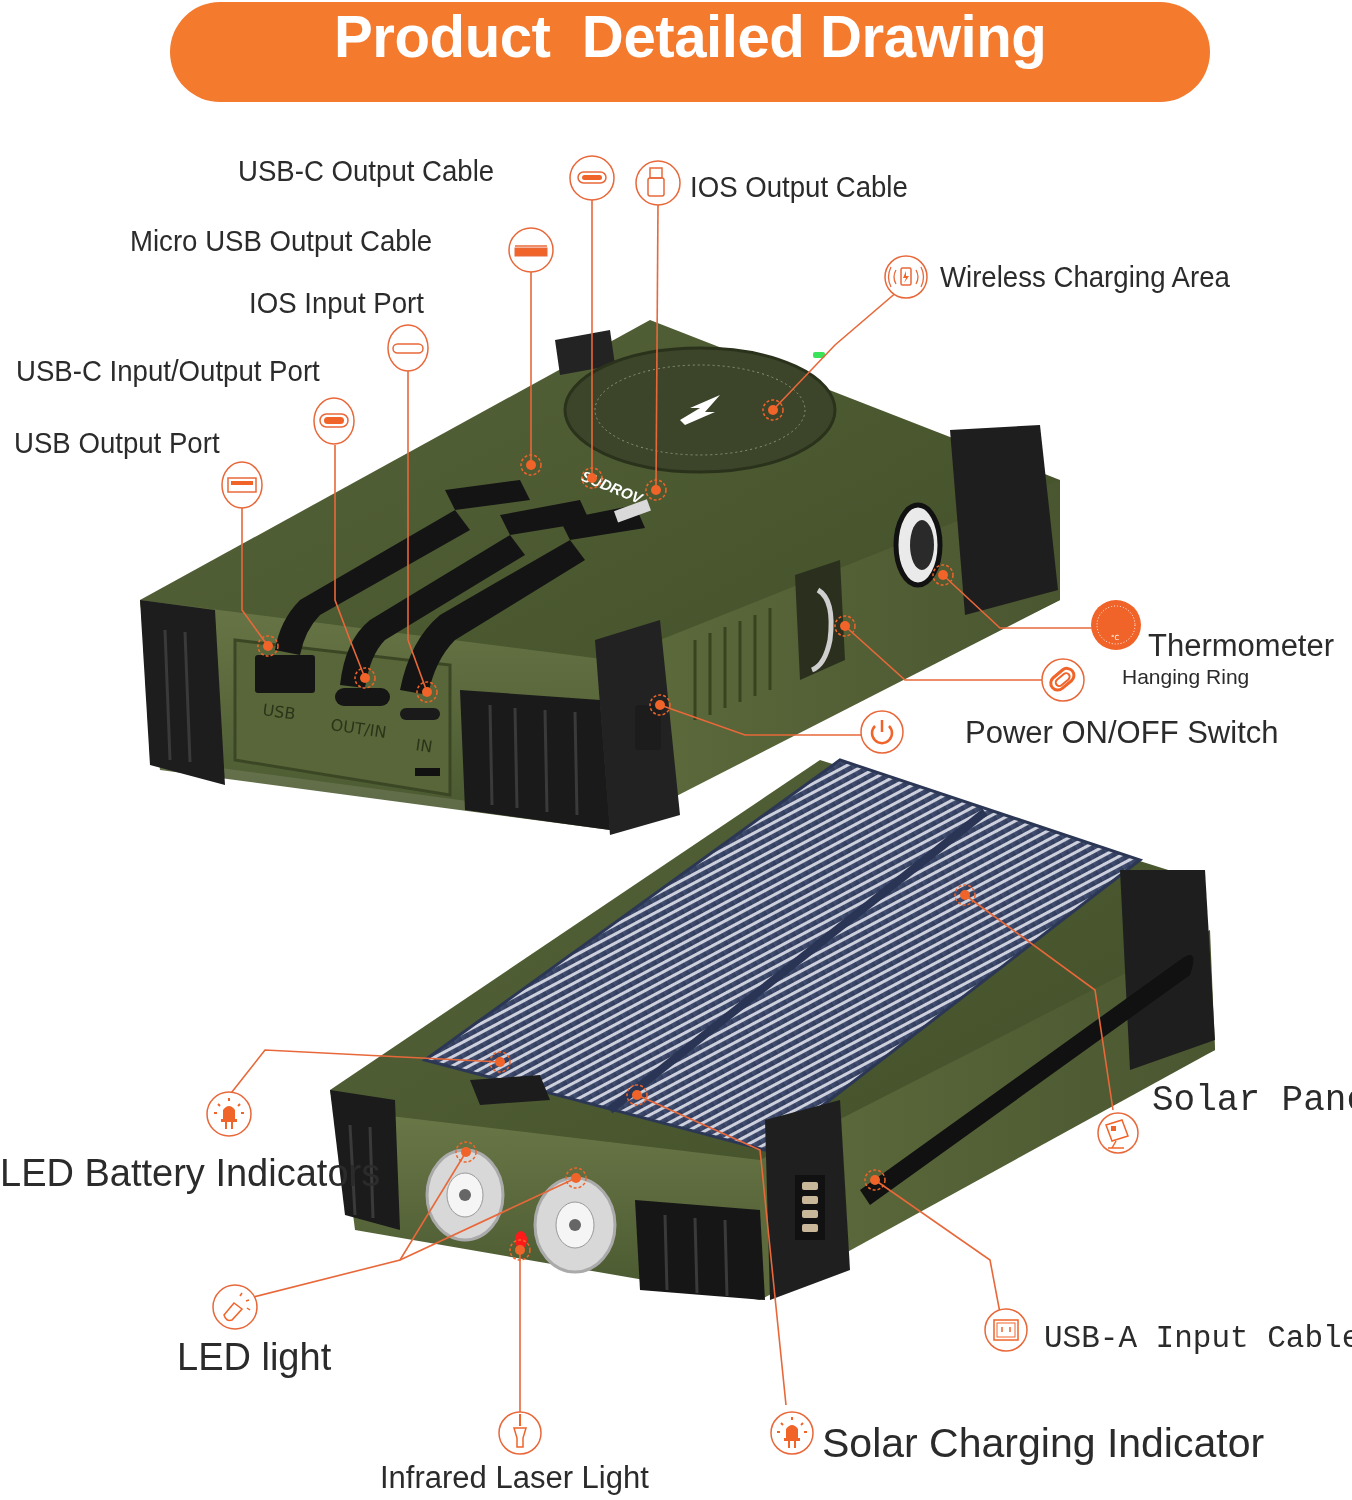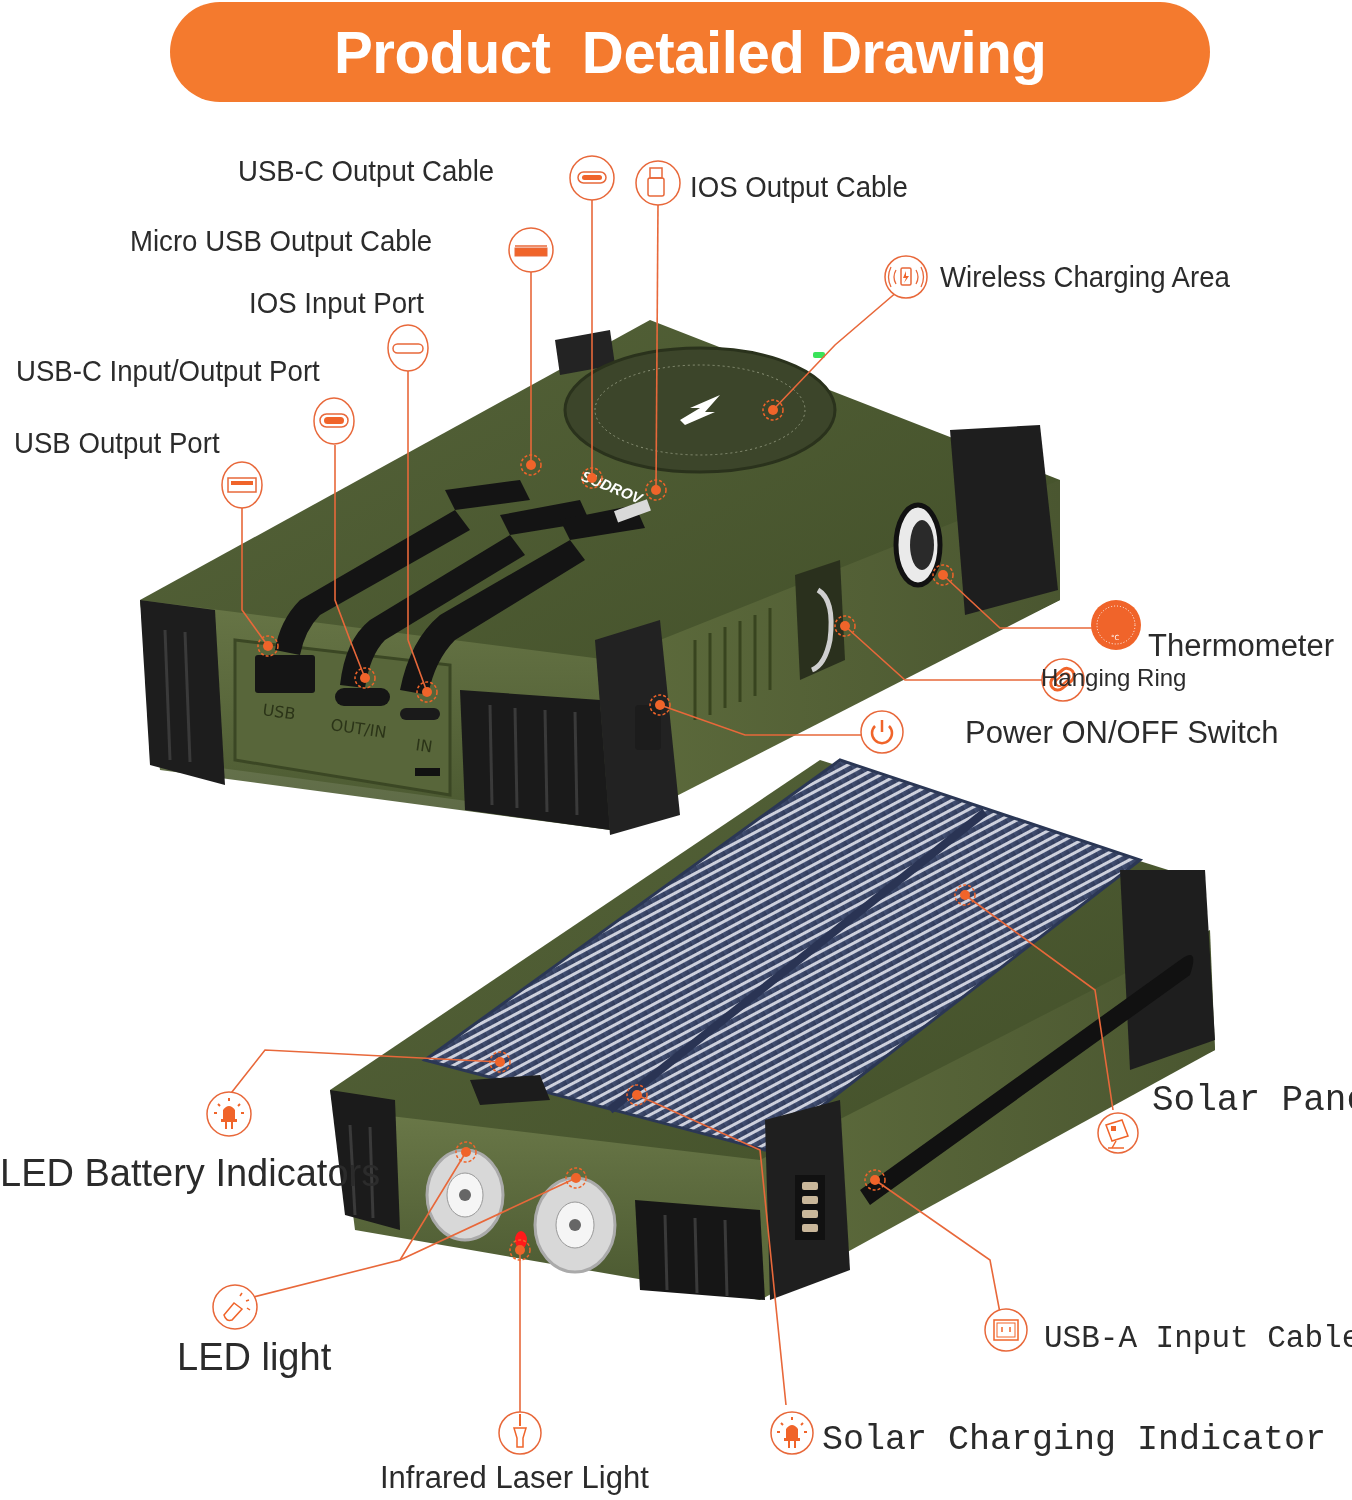--- a/index.html
+++ b/index.html
@@ -1,21 +1,21 @@
 <!DOCTYPE html>
 <html><head>
 <meta charset="utf-8">
 <style>
   * { box-sizing: border-box; margin: 0; padding: 0; }
   html, body { width: 1352px; height: 1500px; background: #ffffff; overflow: hidden; }
   body { position: relative; font-family: "Liberation Sans", "DejaVu Sans", sans-serif; color: #2a2a2a; }
   .banner {
     position: absolute; left: 170px; top: 2px; width: 1040px; height: 100px;
     background: #f47a2e; border-radius: 50px;
-    display: flex; align-items: center; justify-content: center;
+    display: flex; align-items: flex-start; justify-content: center;
   }
   .banner-title {
     color: #ffffff; font-size: 60px; font-weight: bold; letter-spacing: -0.5px;
     font-family: "Liberation Sans", sans-serif; white-space: pre;
     transform: scaleX(0.97);
   }
   .stage { position: absolute; left: 0; top: 0; width: 1352px; height: 1500px; }
   .label {
     position: absolute; font-size: 30px; color: #2b2b2b; white-space: nowrap;
     font-family: "Liberation Sans", sans-serif; line-height: 1;
@@ -351,20 +351,20 @@
 </svg>
 
 <div class="label condensed" style="left:238px; top:156px;">USB-C Output Cable</div>
 <div class="label condensed" style="left:690px; top:172px;">IOS Output Cable</div>
 <div class="label condensed" style="left:130px; top:226px;">Micro USB Output Cable</div>
 <div class="label condensed" style="left:940px; top:262px;">Wireless Charging Area</div>
 <div class="label condensed" style="left:249px; top:288px;">IOS Input Port</div>
 <div class="label condensed" style="left:16px; top:356px;">USB-C Input/Output Port</div>
 <div class="label condensed" style="left:14px; top:428px;">USB Output Port</div>
 <div class="label" style="left:1148px; top:610px; font-size:31px;margin-top:20px;">Thermometer</div>
-<div class="label" style="left:1041px; top:666px; font-size:24px;">Hanging Ring</div>
+<div class="label" style="left:1122px; top:666px; font-size:21px;">Hanging Ring</div>
 <div class="label" style="left:965px; top:717px; font-size:31px;">Power ON/OFF Switch</div>
 <div class="label" style="left:0px; top:1154px; font-size:38px;">LED Battery Indicators</div>
 <div class="label" style="left:1152px; top:1083px; font-size:36px;font-family:Liberation Mono, monospace;">Solar Panel</div>
 <div class="label" style="left:177px; top:1338px; font-size:38px;text-align:center;">LED light</div>
 <div class="label" style="left:1044px; top:1323px; font-size:31px;font-family:Liberation Mono, monospace;">USB-A Input Cable</div>
 <div class="label" style="left:380px; top:1462px; font-size:31px;text-align:center;">Infrared Laser Light</div>
-<div class="label" style="left:822px; top:1423px; font-size:35px;font-family:Liberation Mono, monospace;">Solar Charging Indicator</div>
+<div class="label" style="left:822px; top:1423px; font-size:41px;">Solar Charging Indicator</div>
 
 </body></html>

